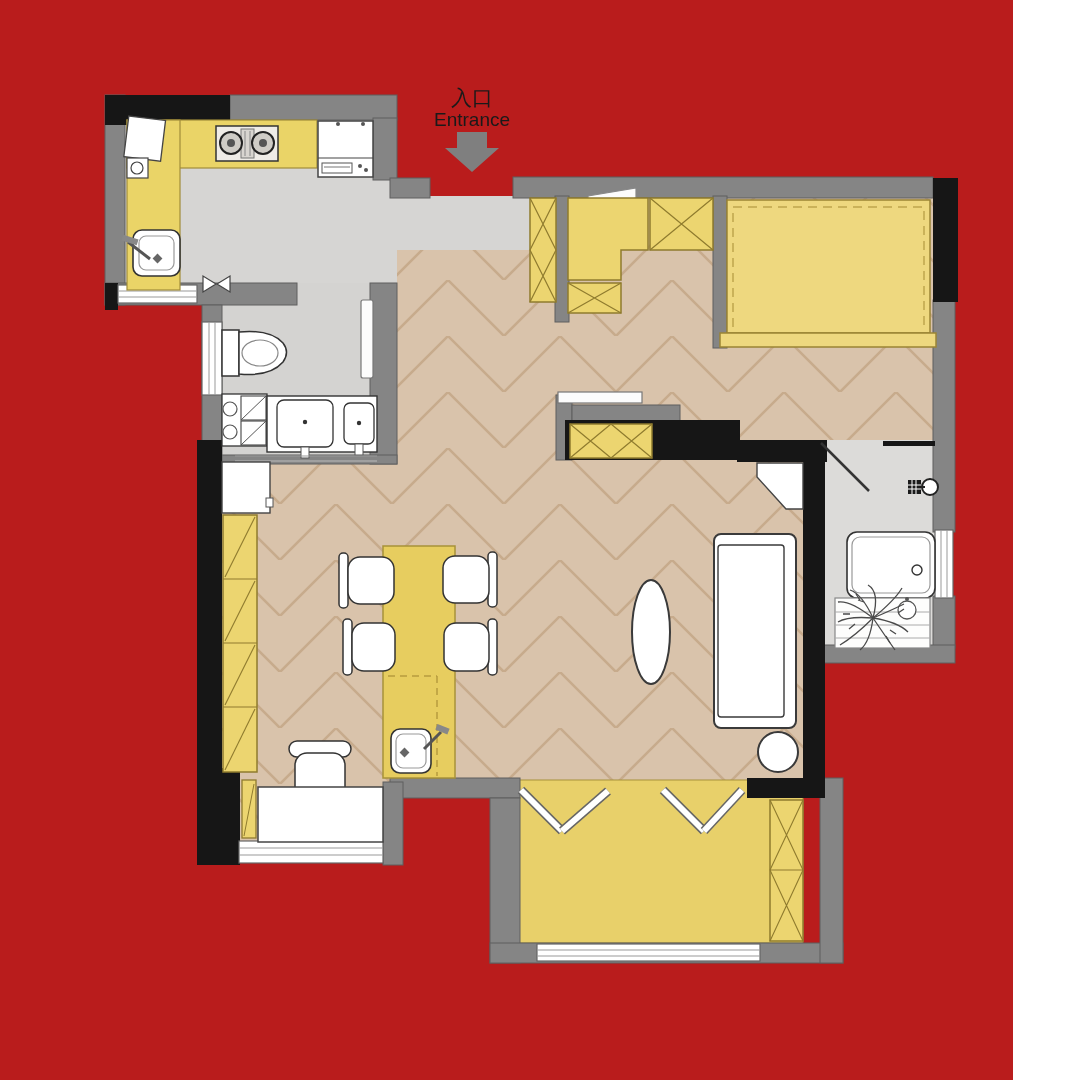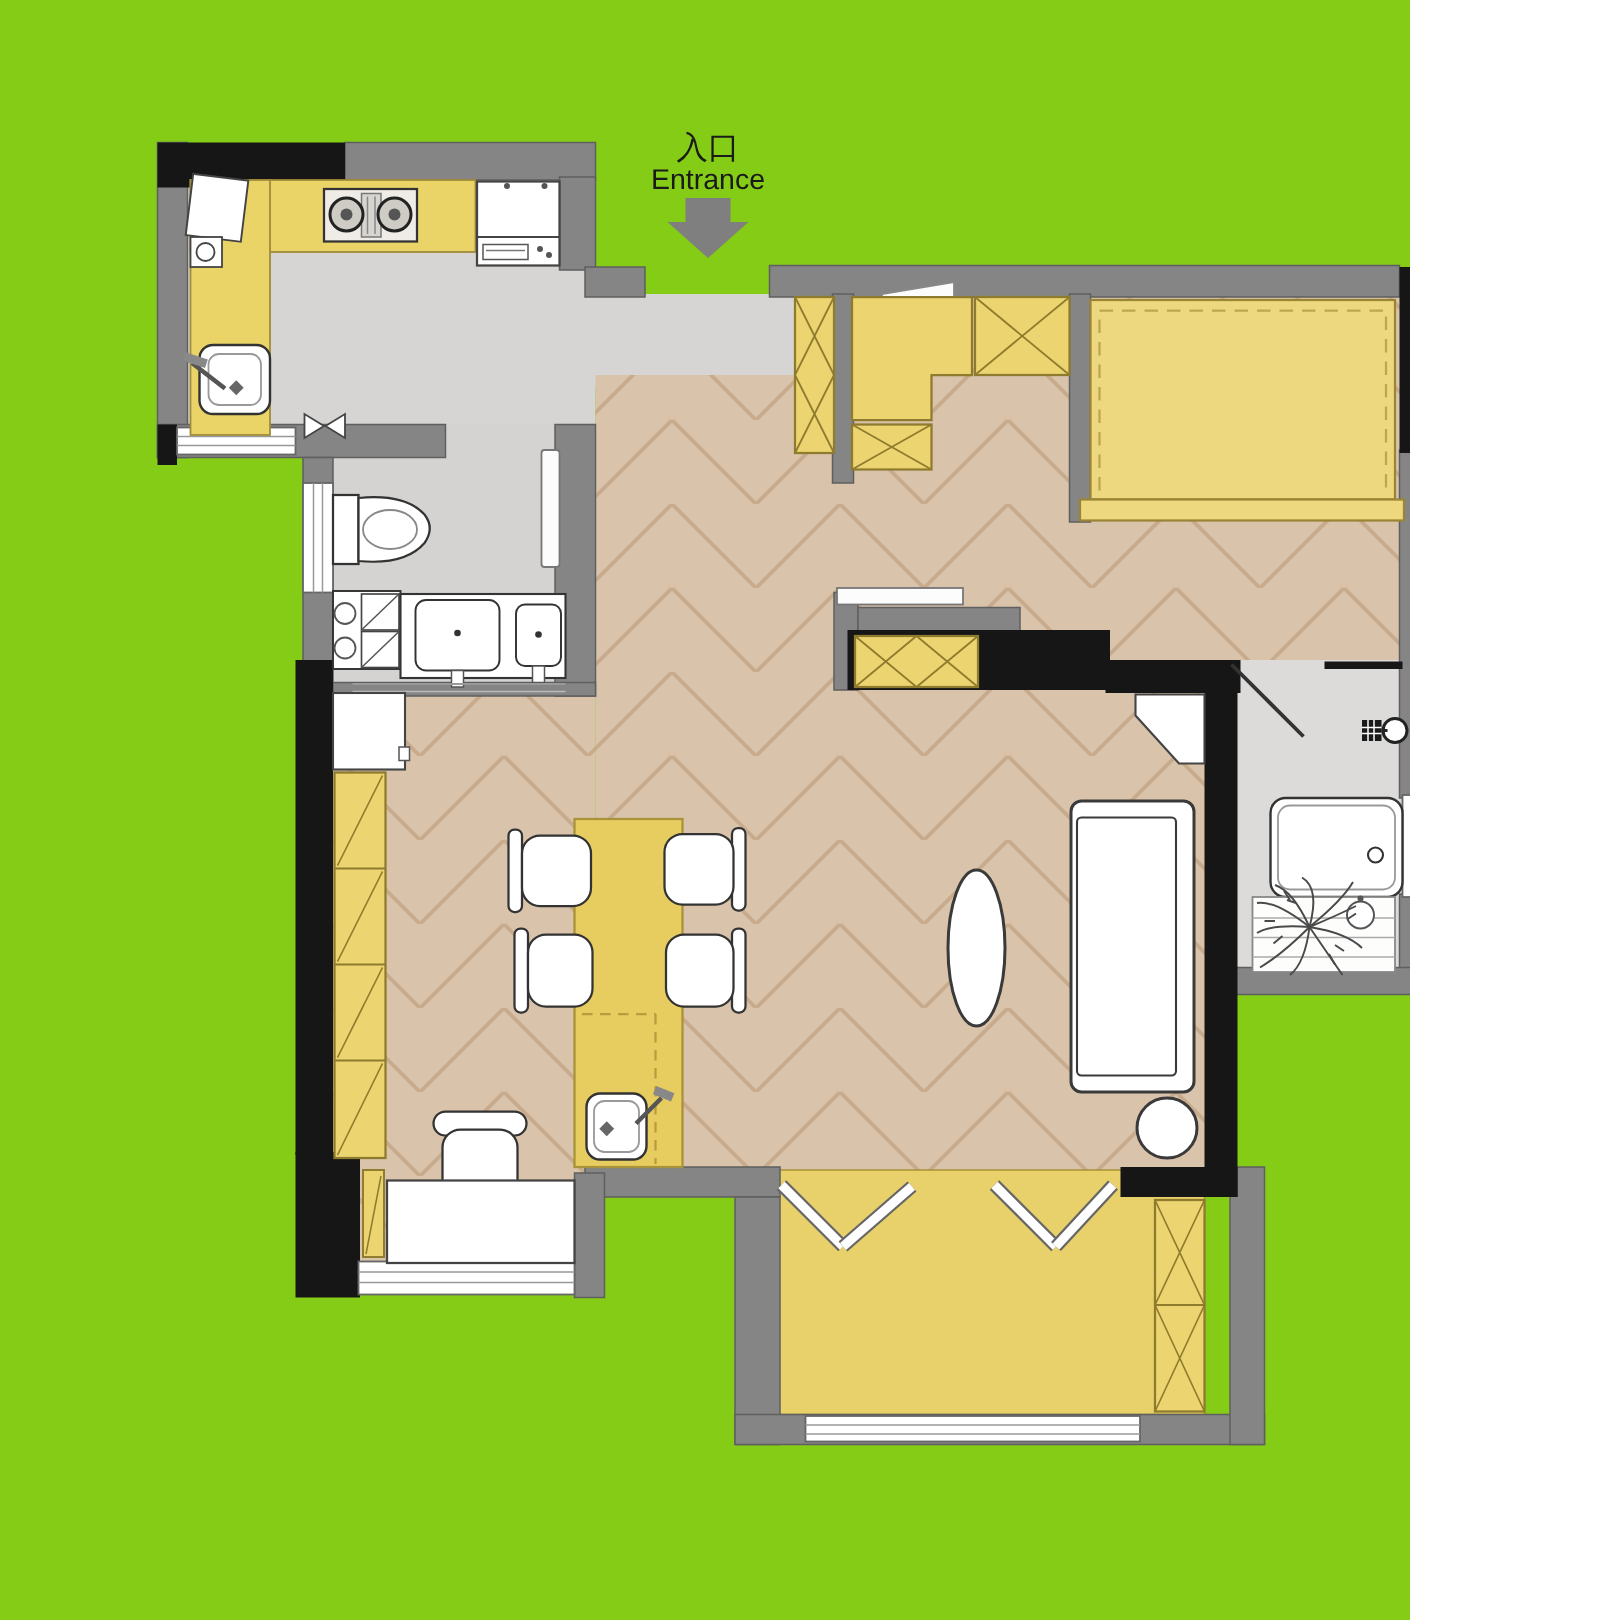--- a/index.html
+++ b/index.html
@@ -1,16 +1,16 @@
 <!DOCTYPE html>
 <html><head>
 <meta charset="utf-8">
 <style>
   html,body{margin:0;padding:0;background:#fff;}
-  .canvas{position:relative;width:940px;height:1080px;background:#84cc16;overflow:hidden;
+  .canvas{position:relative;width:1013px;height:1080px;background:#b91c1c;overflow:hidden;
           font-family:"Liberation Sans", sans-serif;}
   svg{position:absolute;left:0;top:0;}
   text{font-family:"Liberation Sans", sans-serif;}
 </style>
 </head>
 <body>
 
 <div class="canvas">
 <svg width="1080" height="1080" viewBox="0 0 1080 1080">
   <defs>

